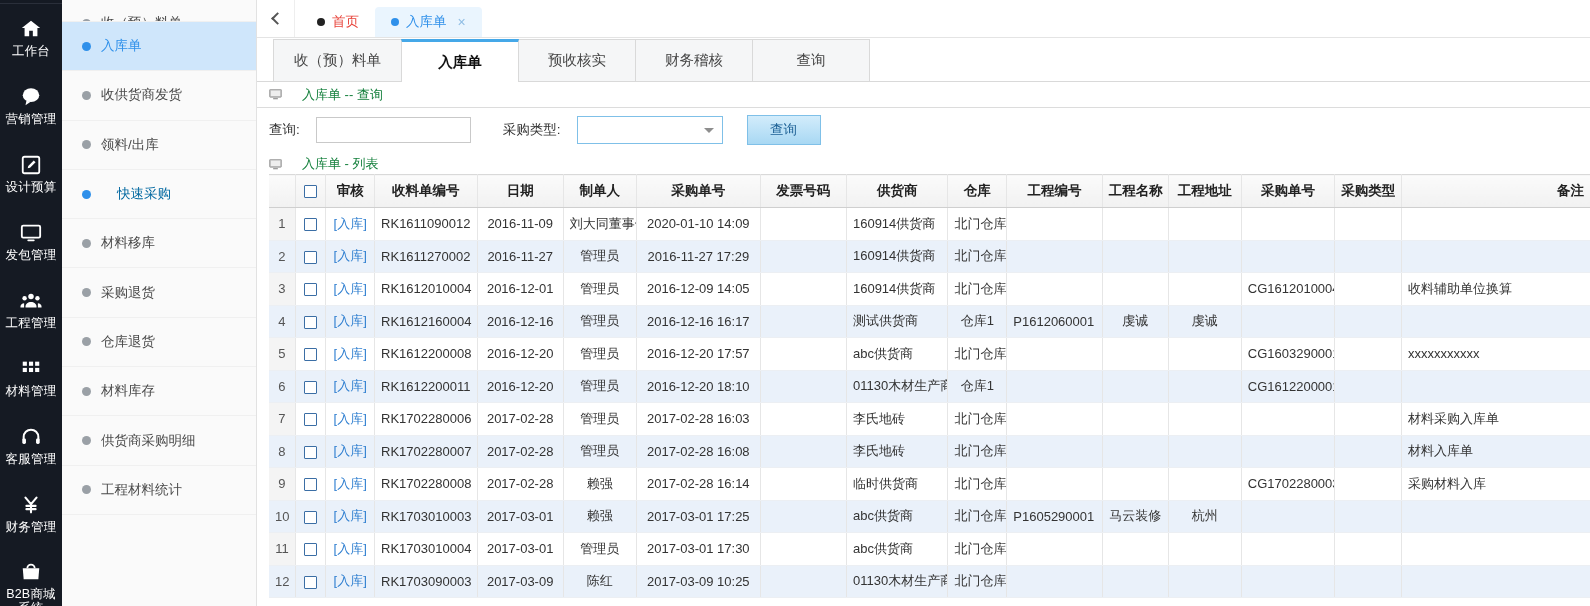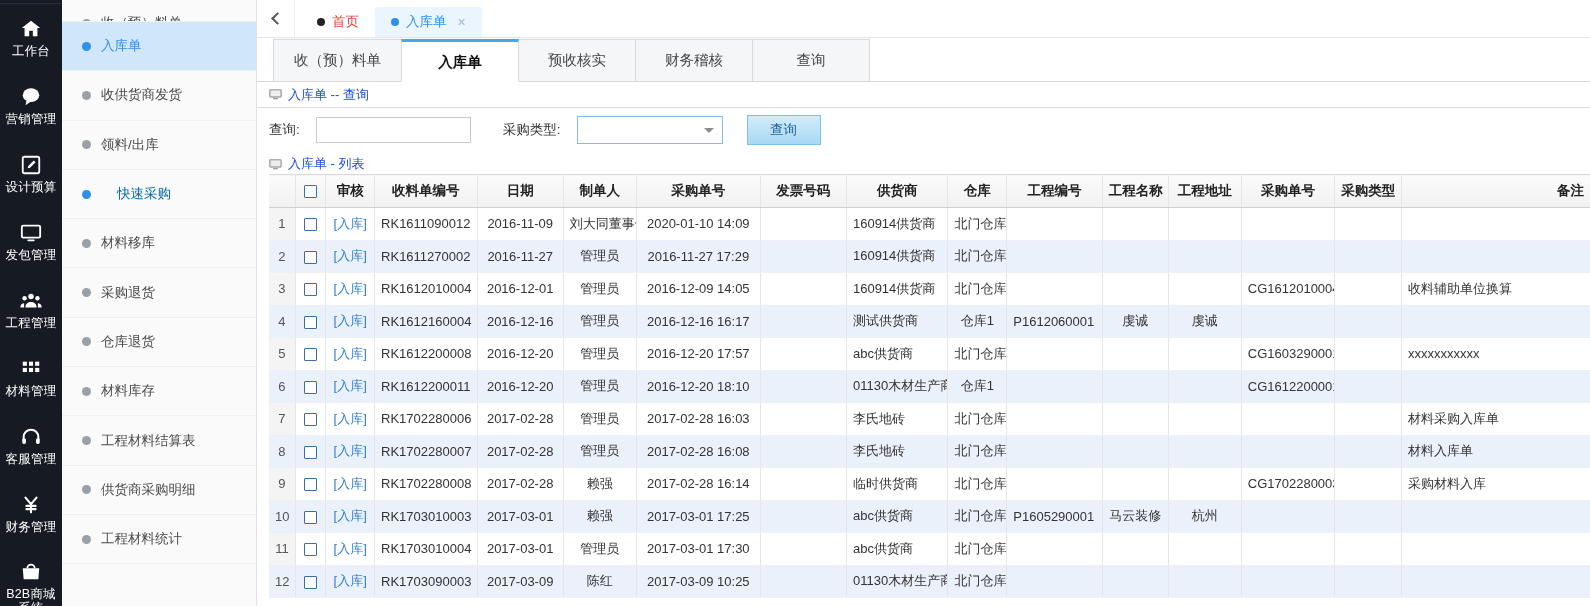--- a/index.html
+++ b/index.html
@@ -81,22 +81,22 @@
     font-size:14.5px; color:#444; background:#f5f6f7;
     border:1px solid #d9d9d9; border-bottom:none; margin-right:-1px; cursor:pointer;
   }
   .stab.active {
     background:#fff; color:#111; font-weight:bold;
     border-top:3px solid #45a8e8; position:relative; z-index:2;
     margin-bottom:-1px; height:43px;
   }
 
   .sec-title {
-    height:26px; display:flex; align-items:center; gap:6px;
-    padding-left:12px; font-size:13px; color:#1d4ed8;
+    height:26px; display:flex; align-items:center; gap:20px;
+    padding-left:12px; font-size:13px; color:#15803d;
     border-bottom:1px solid #dcdcdc; background:#fff;
   }
   .mon { width:13px; height:11px; display:inline-block; }
 
   .qrow {
     height:44px; display:flex; align-items:center; padding-left:12px; gap:16px; background:#fff;
   }
   .qlabel { font-size:13.5px; color:#333; }
   .qinput {
     width:155px; height:26px; border:1px solid #c9c9c9; background:#fff; outline:none;
@@ -271,24 +271,20 @@
           <span class="dot"></span>
           <span class="lbl">采购退货</span>
         </div>
         <div class="sub-item">
           <span class="dot"></span>
           <span class="lbl">仓库退货</span>
         </div>
         <div class="sub-item">
           <span class="dot"></span>
           <span class="lbl">材料库存</span>
-        </div>
-        <div class="sub-item">
-          <span class="dot"></span>
-          <span class="lbl">工程材料结算表</span>
         </div>
         <div class="sub-item">
           <span class="dot"></span>
           <span class="lbl">供货商采购明细</span>
         </div>
         <div class="sub-item">
           <span class="dot"></span>
           <span class="lbl">工程材料统计</span>
         </div>
       </div>

